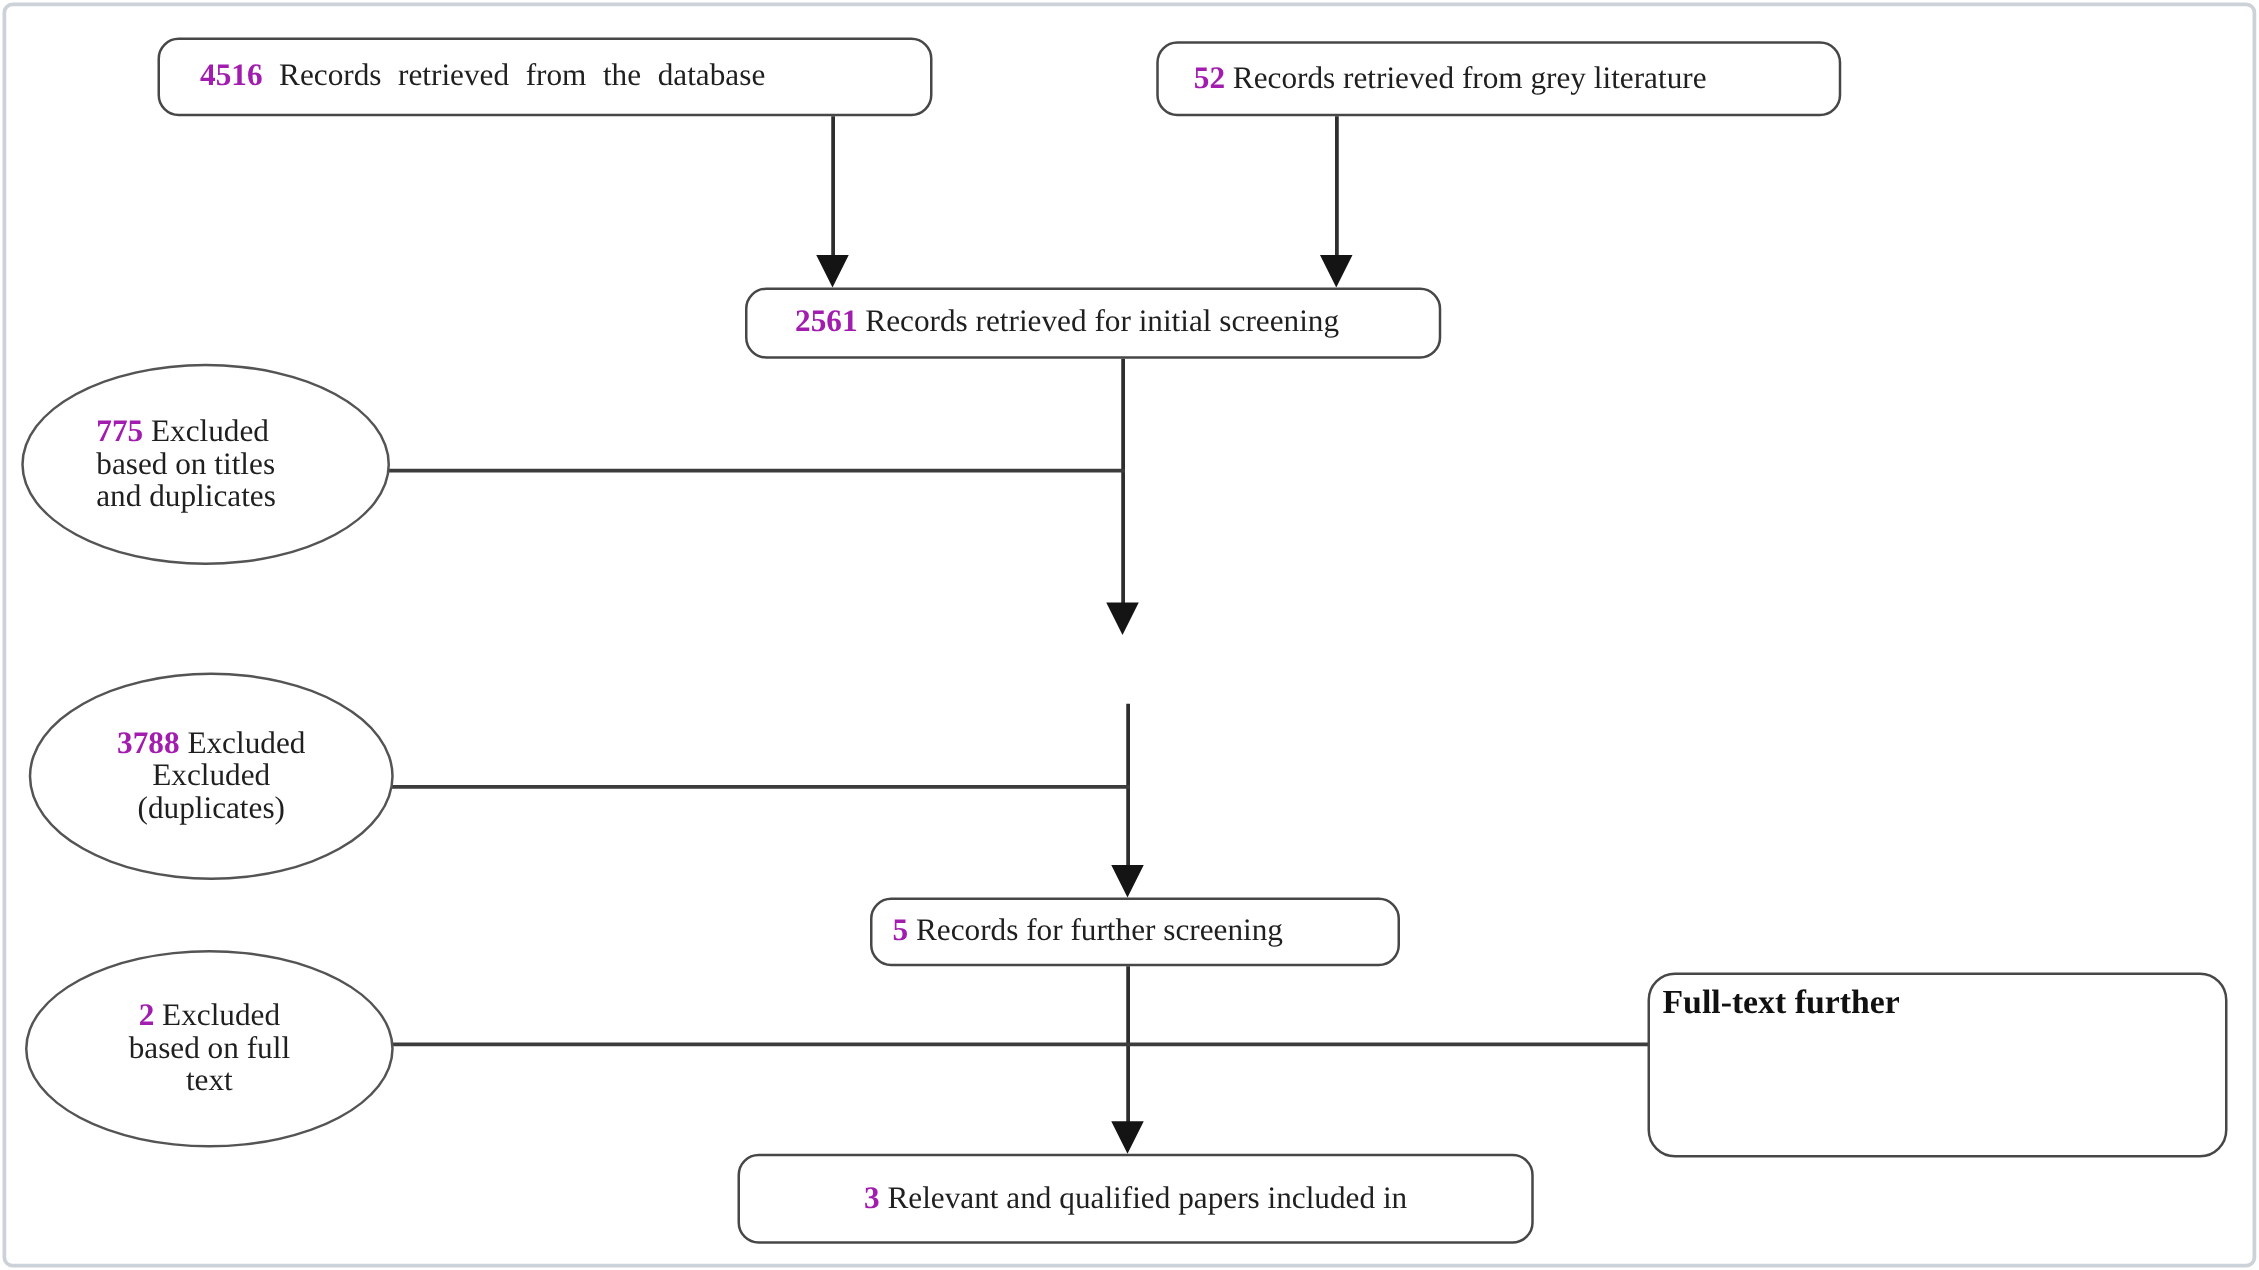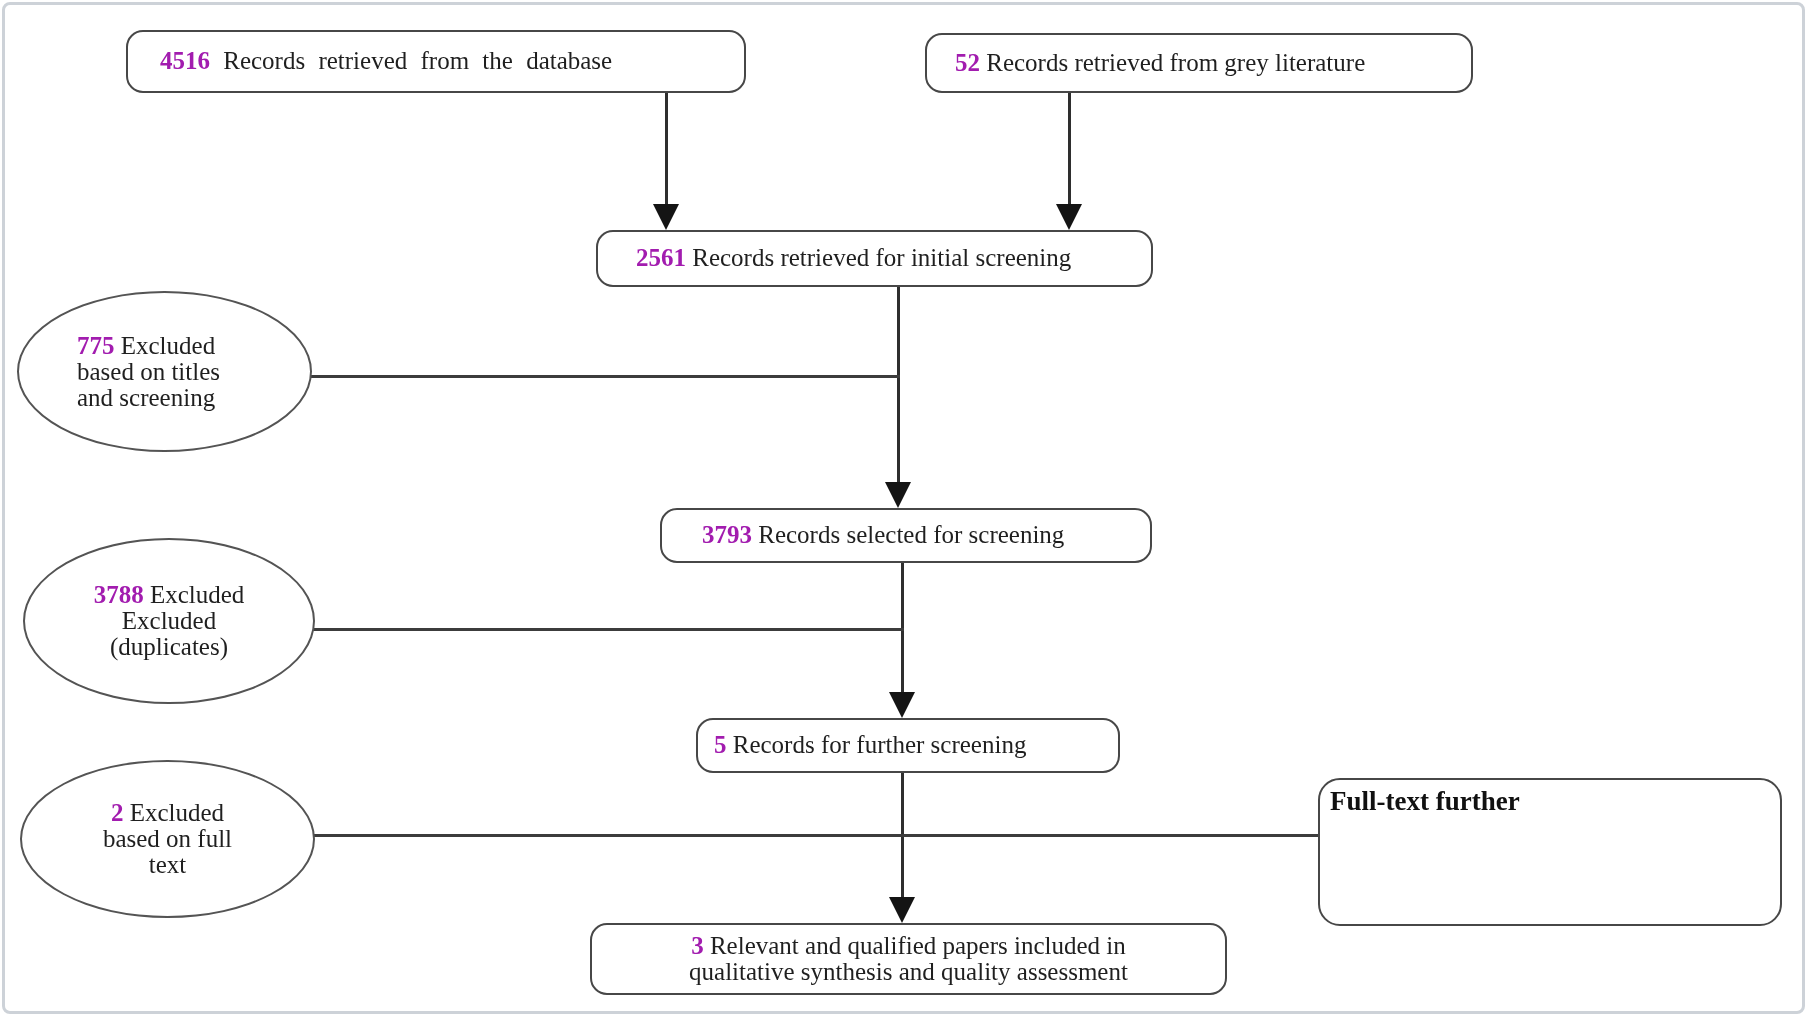--- a/index.html
+++ b/index.html
@@ -64,27 +64,24 @@
   </div>
 
   <div class="vline" style="left:897px;top:287px;height:196px;"></div>
   <div class="arrow-down" style="left:885px;top:482px;"></div>
   <div class="hline" style="left:308px;top:375px;width:592px;"></div>
 
   <div class="ellipse" style="left:17px;top:291px;width:295px;height:161px;">
     <div class="etext left">
       <div><span class="num">775</span>&nbsp;<span>Excluded</span></div>
       <div>based on titles</div>
-      <div>and screening</div>
+      <div>and duplicates</div>
     </div>
   </div>
 
-  <div class="box" style="left:660px;top:508px;width:492px;height:55px;padding-left:40px;">
-    <span><span class="num">3793</span>&nbsp;<span>Records selected for screening</span></span>
-  </div>
 
   <div class="vline" style="left:901px;top:563px;height:130px;"></div>
   <div class="arrow-down" style="left:889px;top:692px;"></div>
   <div class="hline" style="left:310px;top:628px;width:594px;"></div>
 
   <div class="ellipse" style="left:23px;top:538px;width:292px;height:166px;">
     <div class="etext center">
       <div><span class="num">3788</span>&nbsp;<span>Excluded</span></div>
       <div>Excluded</div>
       <div>(duplicates)</div>
@@ -106,17 +103,17 @@
       <div>text</div>
     </div>
   </div>
 
   <div class="sidebox" style="left:1318px;top:778px;width:464px;height:148px;">
     <div class="sb-title">Full-text further</div>
   </div>
 
   <div class="box multiline" style="left:590px;top:923px;width:637px;height:72px;padding:4px 14px;font-size:25px;">
     <span><span class="num">3</span>&nbsp;<span>Relevant and qualified papers included in</span><br>
-    <span>qualitative synthesis and quality assessment</span></span>
+    </span>
   </div>
 
   <div class="frame"></div>
 </div>
 
 </body></html>

